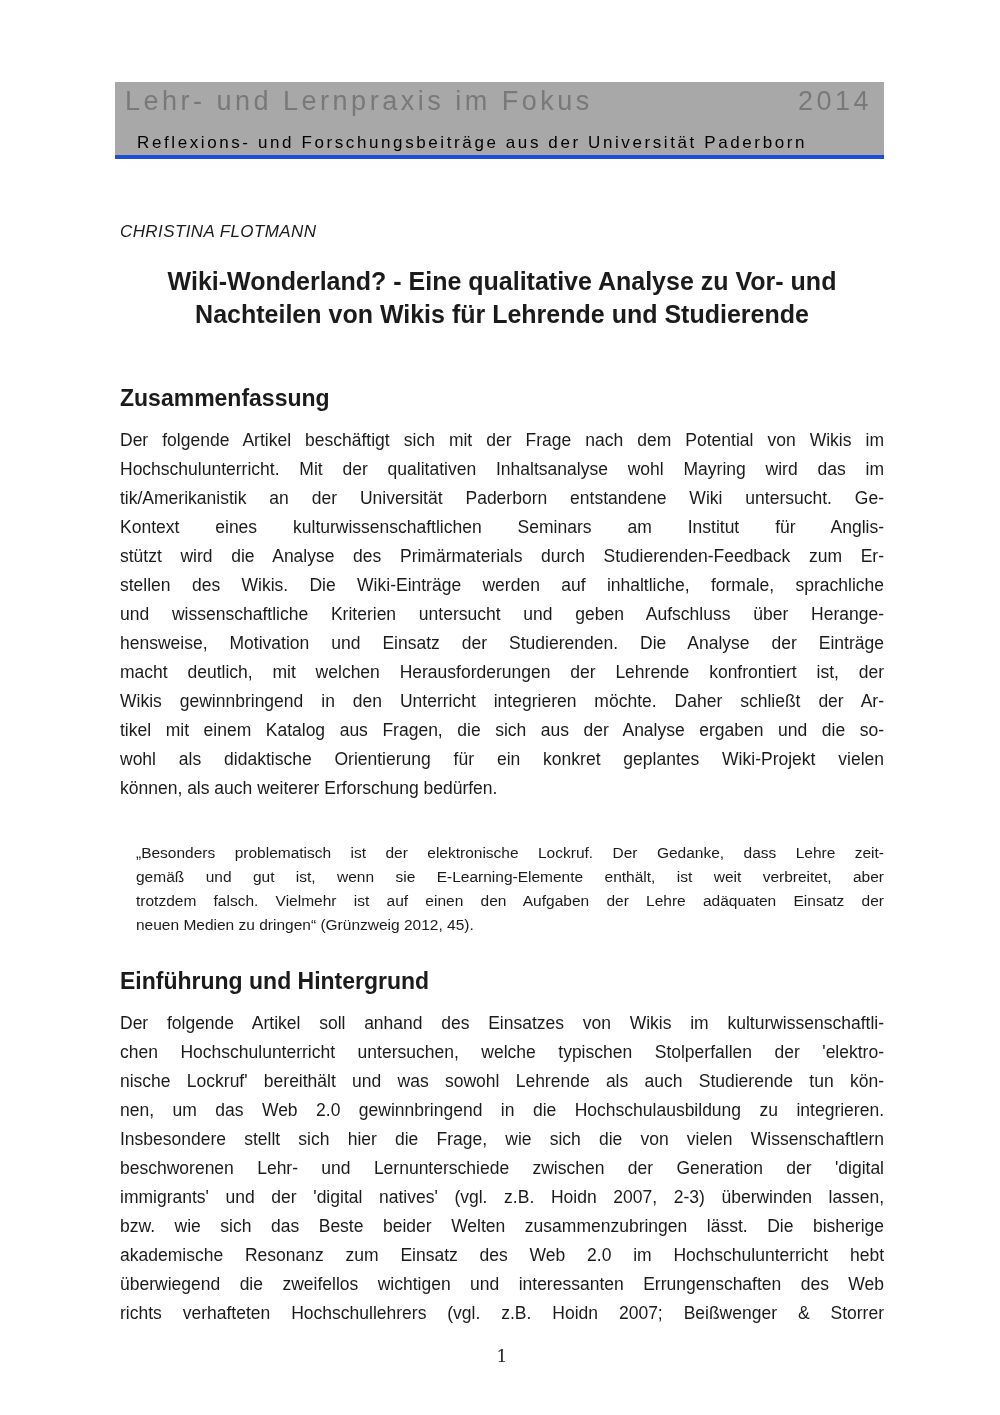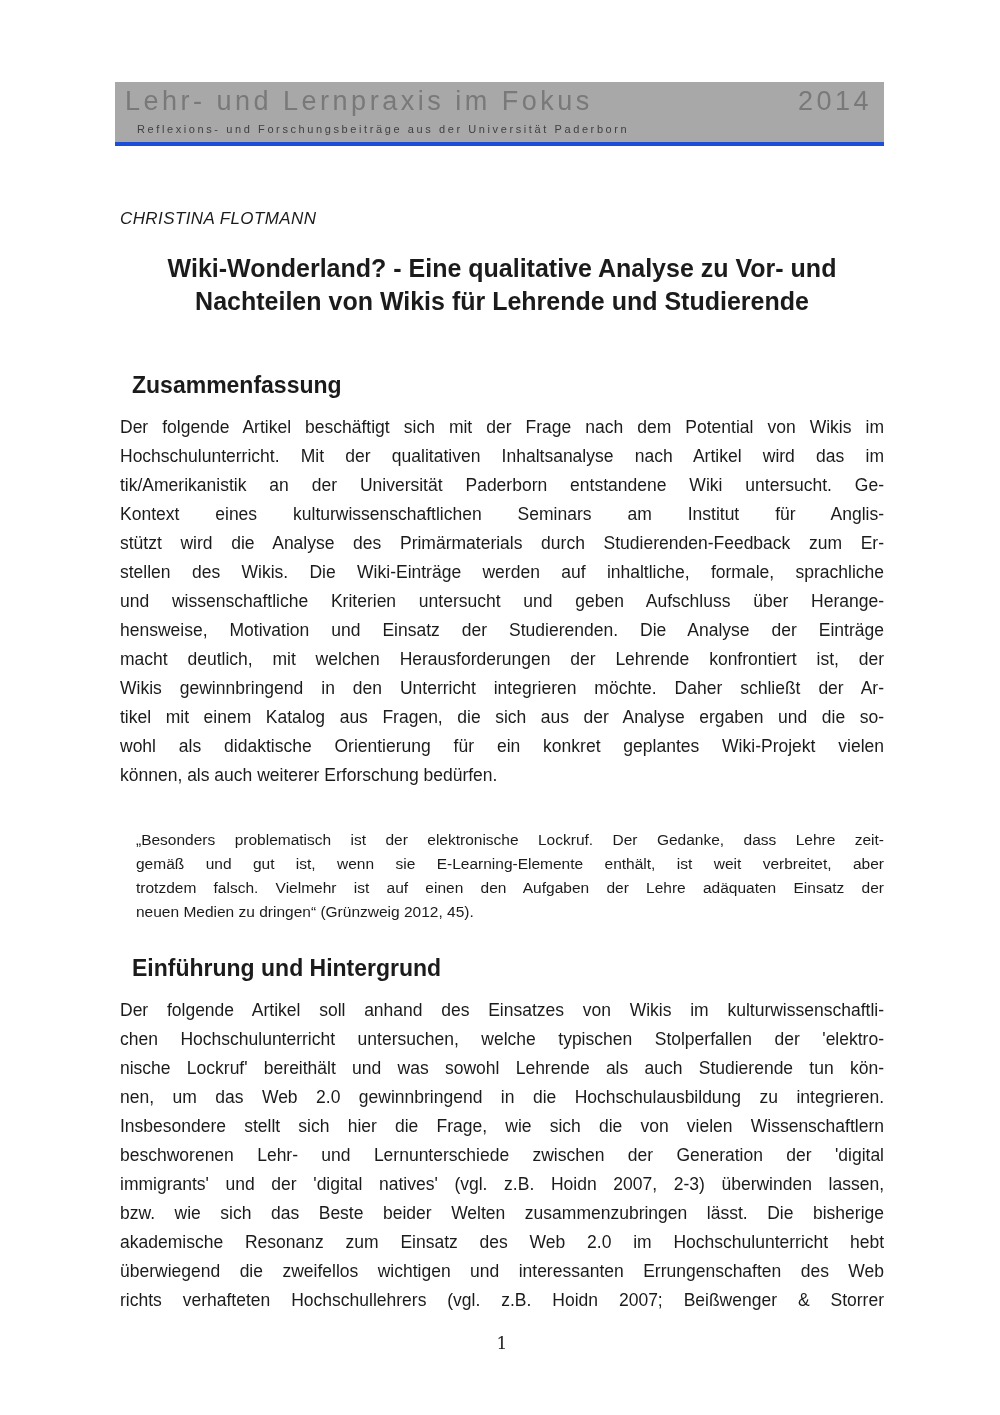--- a/index.html
+++ b/index.html
@@ -24,26 +24,26 @@
     display: flex;
     justify-content: space-between;
     align-items: baseline;
     color: #797979;
     font-size: 27px;
     line-height: 28px;
     letter-spacing: 3.5px;
     white-space: nowrap;
   }
   .journal-sub {
-    color: #404040;
-    font-size: 11px;
+    color: #000000;
+    font-size: 17px;
     line-height: 17px;
     letter-spacing: 2.6px;
     padding-left: 12px;
-    margin-top: 6px;
+    margin-top: 19px;
     white-space: nowrap;
   }
 
   
   .content { margin: 0 116px 0 120px; }
 
   .author {
     margin-top: 63px;
     font-style: italic;
     font-size: 17px;
@@ -54,21 +54,21 @@
     margin-top: 23px;
     font-size: 25px;
     font-weight: bold;
     line-height: 33px;
   }
   .title .cline { text-align: center; }
 
   .section-heading {
     font-size: 23px;
     font-weight: bold;
-    margin: 12px;
+    margin: 0;
     line-height: 30px;
   }
   .heading-1 { margin-top: 52px; }
   .heading-2 { margin-top: 29px; }
 
   .para {
     font-size: 17.5px;
     line-height: 29px;
   }
   .para-1 { margin-top: 13px; }
@@ -112,21 +112,21 @@
 
   <div class="title">
       <div class="cline">Wiki-Wonderland? - Eine qualitative Analyse zu Vor- und</div>
       <div class="cline">Nachteilen von Wikis für Lehrende und Studierende</div>
     </div>
 
   <h2 class="section-heading heading-1">Zusammenfassung</h2>
 
   <div class="para para-1 endleft">
       <div class="jline">Der folgende Artikel beschäftigt sich mit der Frage nach dem Potential von Wikis im</div>
-      <div class="jline">Hochschulunterricht. Mit der qualitativen Inhaltsanalyse nach Artikel wird das im</div>
+      <div class="jline">Hochschulunterricht. Mit der qualitativen Inhaltsanalyse wohl Mayring wird das im</div>
       <div class="jline">tik/Amerikanistik an der Universität Paderborn entstandene Wiki untersucht. Ge-</div>
       <div class="jline">Kontext eines kulturwissenschaftlichen Seminars am Institut für Anglis-</div>
       <div class="jline">stützt wird die Analyse des Primärmaterials durch Studierenden-Feedback zum Er-</div>
       <div class="jline">stellen des Wikis. Die Wiki-Einträge werden auf inhaltliche, formale, sprachliche</div>
       <div class="jline">und wissenschaftliche Kriterien untersucht und geben Aufschluss über Herange-</div>
       <div class="jline">hensweise, Motivation und Einsatz der Studierenden. Die Analyse der Einträge</div>
       <div class="jline">macht deutlich, mit welchen Herausforderungen der Lehrende konfrontiert ist, der</div>
       <div class="jline">Wikis gewinnbringend in den Unterricht integrieren möchte. Daher schließt der Ar-</div>
       <div class="jline">tikel mit einem Katalog aus Fragen, die sich aus der Analyse ergaben und die so-</div>
       <div class="jline">wohl als didaktische Orientierung für ein konkret geplantes Wiki-Projekt vielen</div>

